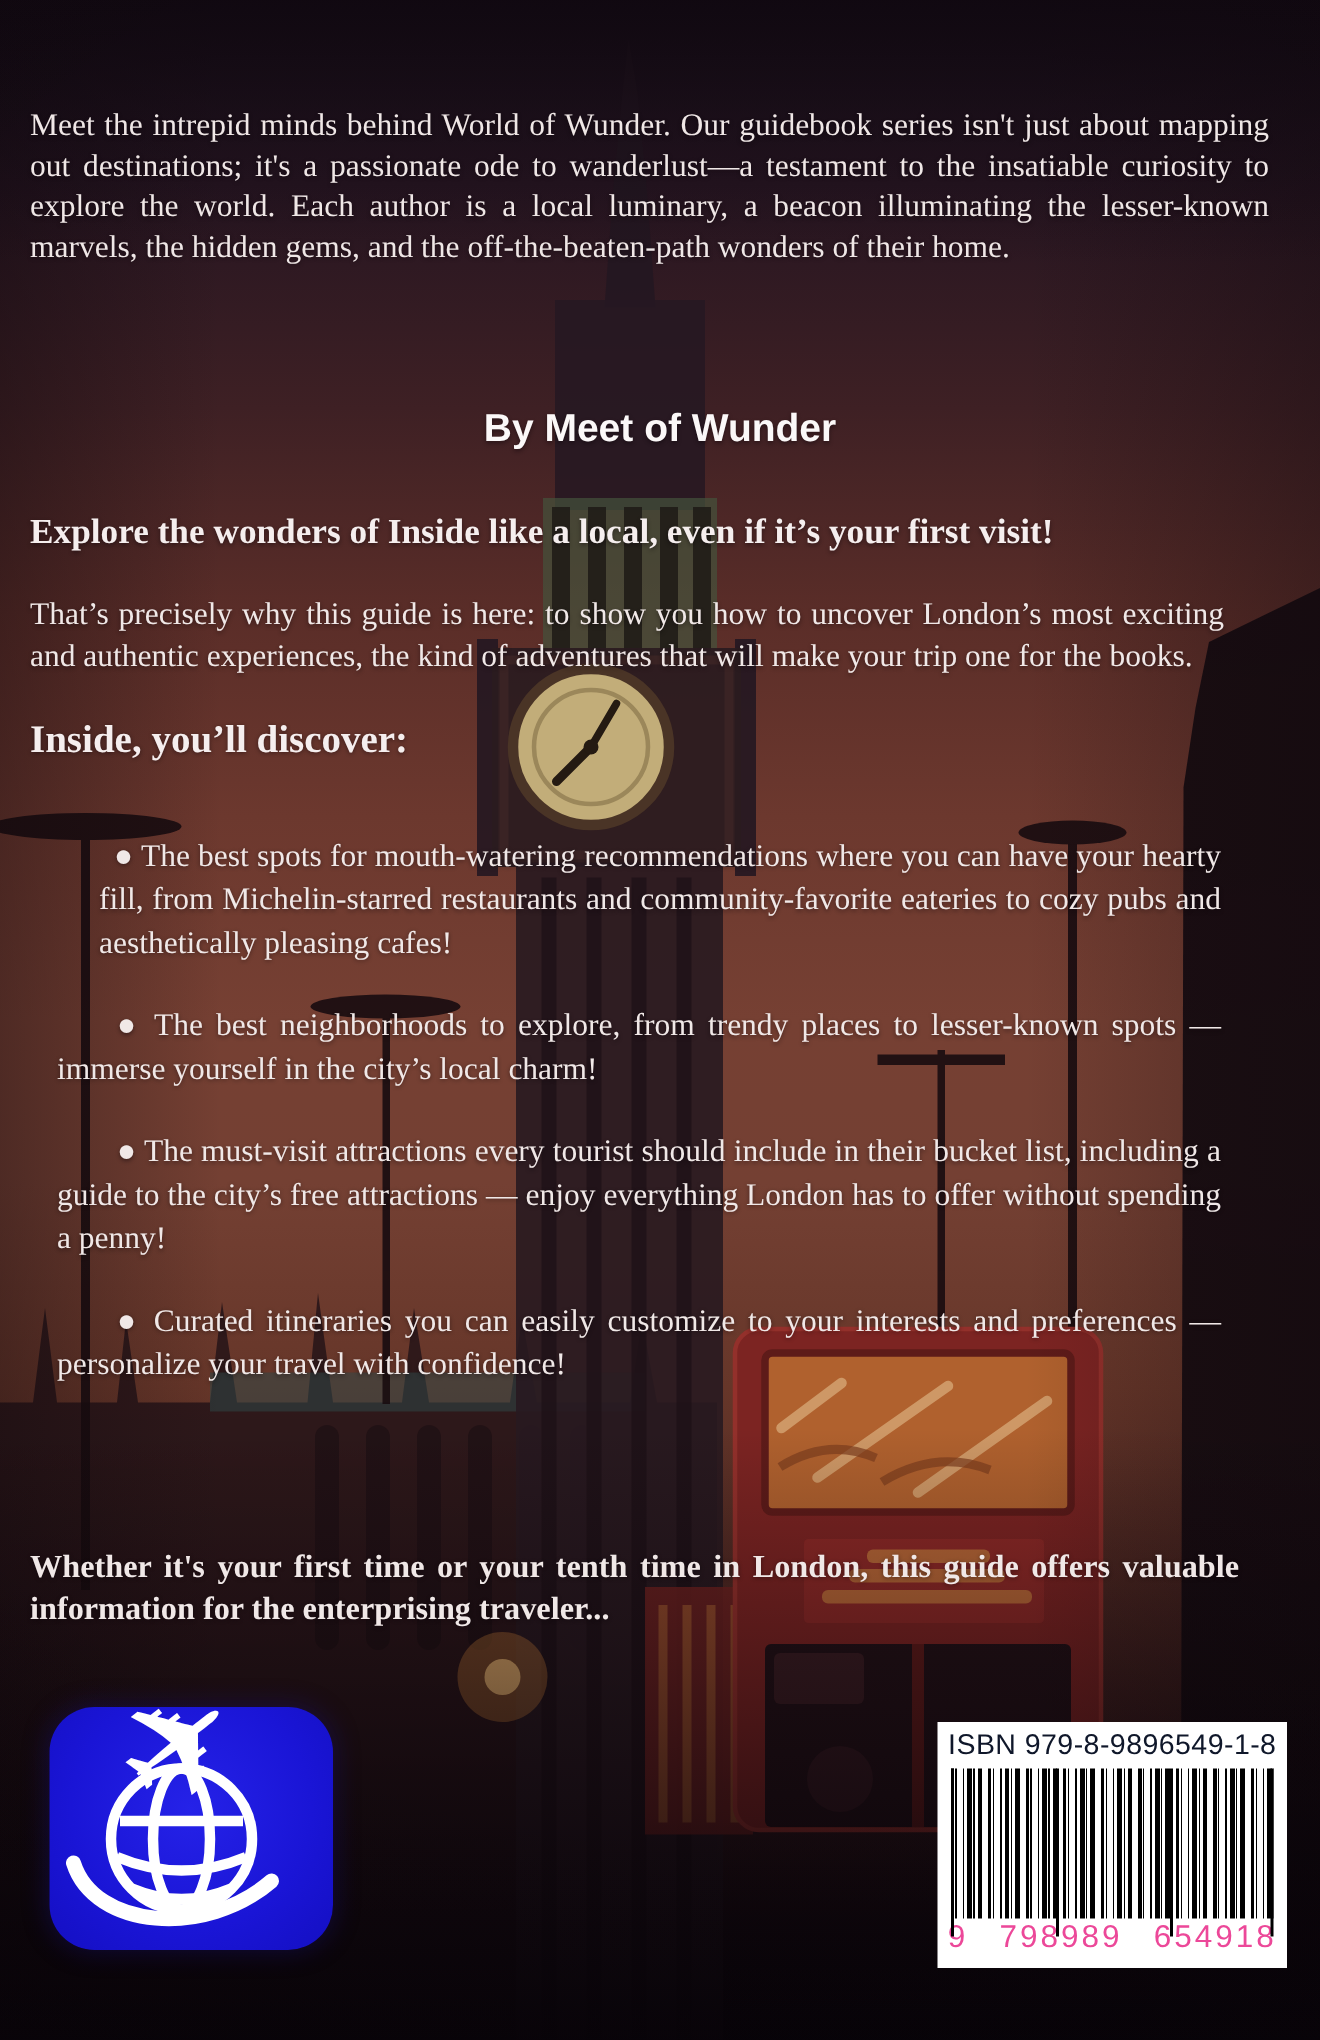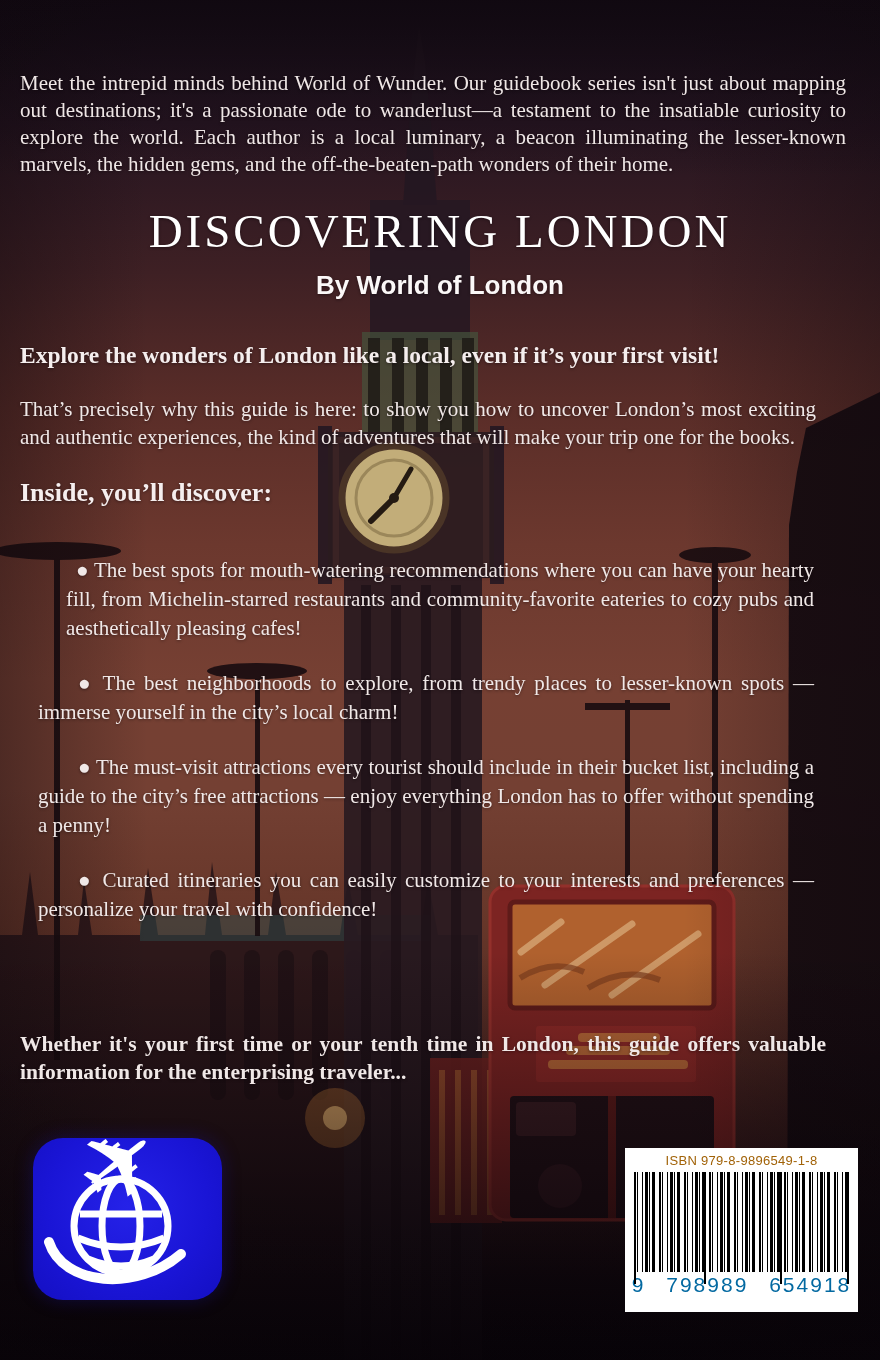--- a/index.html
+++ b/index.html
@@ -41,33 +41,33 @@
   .logo svg{position:absolute;inset:0;}
   .logo .plane{
     position:absolute;left:46px;top:-22px;font-size:96px;color:#fff;
     transform:rotate(-38deg);font-family:"DejaVu Sans",sans-serif;line-height:1;
     text-shadow:none;
   }
   .barcode{
     position:absolute;left:625px;top:1148px;width:233px;height:164px;background:#fff;
     font-family:"Liberation Sans",sans-serif;color:#000;
   }
-  .isbn{margin-top:5px;text-align:center;font-size:13px;letter-spacing:.3px;color:#a16207;}
+  .isbn{margin-top:5px;text-align:center;font-size:19px;letter-spacing:.3px;color:#0f172a;}
   .bars{
     position:relative;margin:4px 9px 0;height:100px;
     background:repeating-linear-gradient(90deg,
       #000 0 2px, #fff 2px 3px, #000 3px 4px, #fff 4px 8px,
       #000 8px 9px, #fff 9px 11px, #000 11px 14px, #fff 14px 15px,
       #000 15px 16px, #fff 16px 18px, #000 18px 21px, #fff 21px 25px);
   }
   .bars::before{
     content:"";position:absolute;left:0;top:0;width:2px;height:112px;background:#000;
     box-shadow:70px 0 #000, 146px 0 #000, 213px 0 #000;
   }
-  .digits{margin-top:1px;text-align:center;font-size:21px;letter-spacing:2px;word-spacing:13px;color:#0369a1;}
+  .digits{margin-top:1px;text-align:center;font-size:21px;letter-spacing:2px;word-spacing:13px;color:#ec4899;}
 </style>
 </head>
 <body>
 
 <div id="cover">
 
   <svg class="scene" viewBox="0 0 880 1360" preserveAspectRatio="none">
 
     <g>
       <path d="M0,1360 L0,935 L22,935 L30,872 L38,935 L78,935 L84,880 L92,935 L140,935 L148,868 L158,935 L205,935 L212,862 L222,935 L268,935 L276,872 L286,935 L340,935 L348,878 L358,935 L420,935 L428,880 L438,935 L478,935 L478,1360 Z" fill="#221217" opacity="0.82"></path>
@@ -162,24 +162,23 @@
       <circle cx="560" cy="1186" r="22" fill="#33191f"></circle>
       <circle cx="662" cy="1190" r="20" fill="#2e161c"></circle>
       <rect x="516" y="1102" width="60" height="34" rx="4" fill="#3a1d22"></rect>
     </g>
   </svg>
 
   <div class="vignette"></div>
 
   <p class="txt intro">Meet the intrepid minds behind World of Wunder. Our guidebook series isn't just about mapping out destinations; it's a passionate ode to wanderlust—a testament to the insatiable curiosity to explore the world. Each author is a local luminary, a beacon illuminating the lesser-known marvels, the hidden gems, and the off-the-beaten-path wonders of their home.</p>
 
-  <h1 class="txt title">DISCOVERING LONDON</h1>
-  <div class="txt byline">By World of London</div>
-
-  <h2 class="txt tagline">Explore the wonders of London like a local, even if it’s your first visit!</h2>
+  <div class="txt byline">By Meet of Wunder</div>
+
+  <h2 class="txt tagline">Explore the wonders of Inside like a local, even if it’s your first visit!</h2>
   <p class="txt para2">That’s precisely why this guide is here: to show you how to uncover London’s most exciting and authentic experiences, the kind of adventures that will make your trip one for the books.</p>
 
   <h3 class="txt inside">Inside, you’ll discover:</h3>
 
   <div class="txt bullets">
     <p class="b1">● The best spots for mouth-watering recommendations where you can have your hearty fill, from Michelin-starred restaurants and community-favorite eateries to cozy pubs and aesthetically pleasing cafes!</p>
     <p class="bw">● The best neighborhoods to explore, from trendy places to lesser-known spots —immerse yourself in the city’s local charm!</p>
     <p class="bw">● The must-visit attractions every tourist should include in their bucket list, including a guide to the city’s free attractions — enjoy everything London has to offer without spending a penny!</p>
     <p class="bw">● Curated itineraries you can easily customize to your interests and preferences —personalize your travel with confidence!</p>
   </div>

